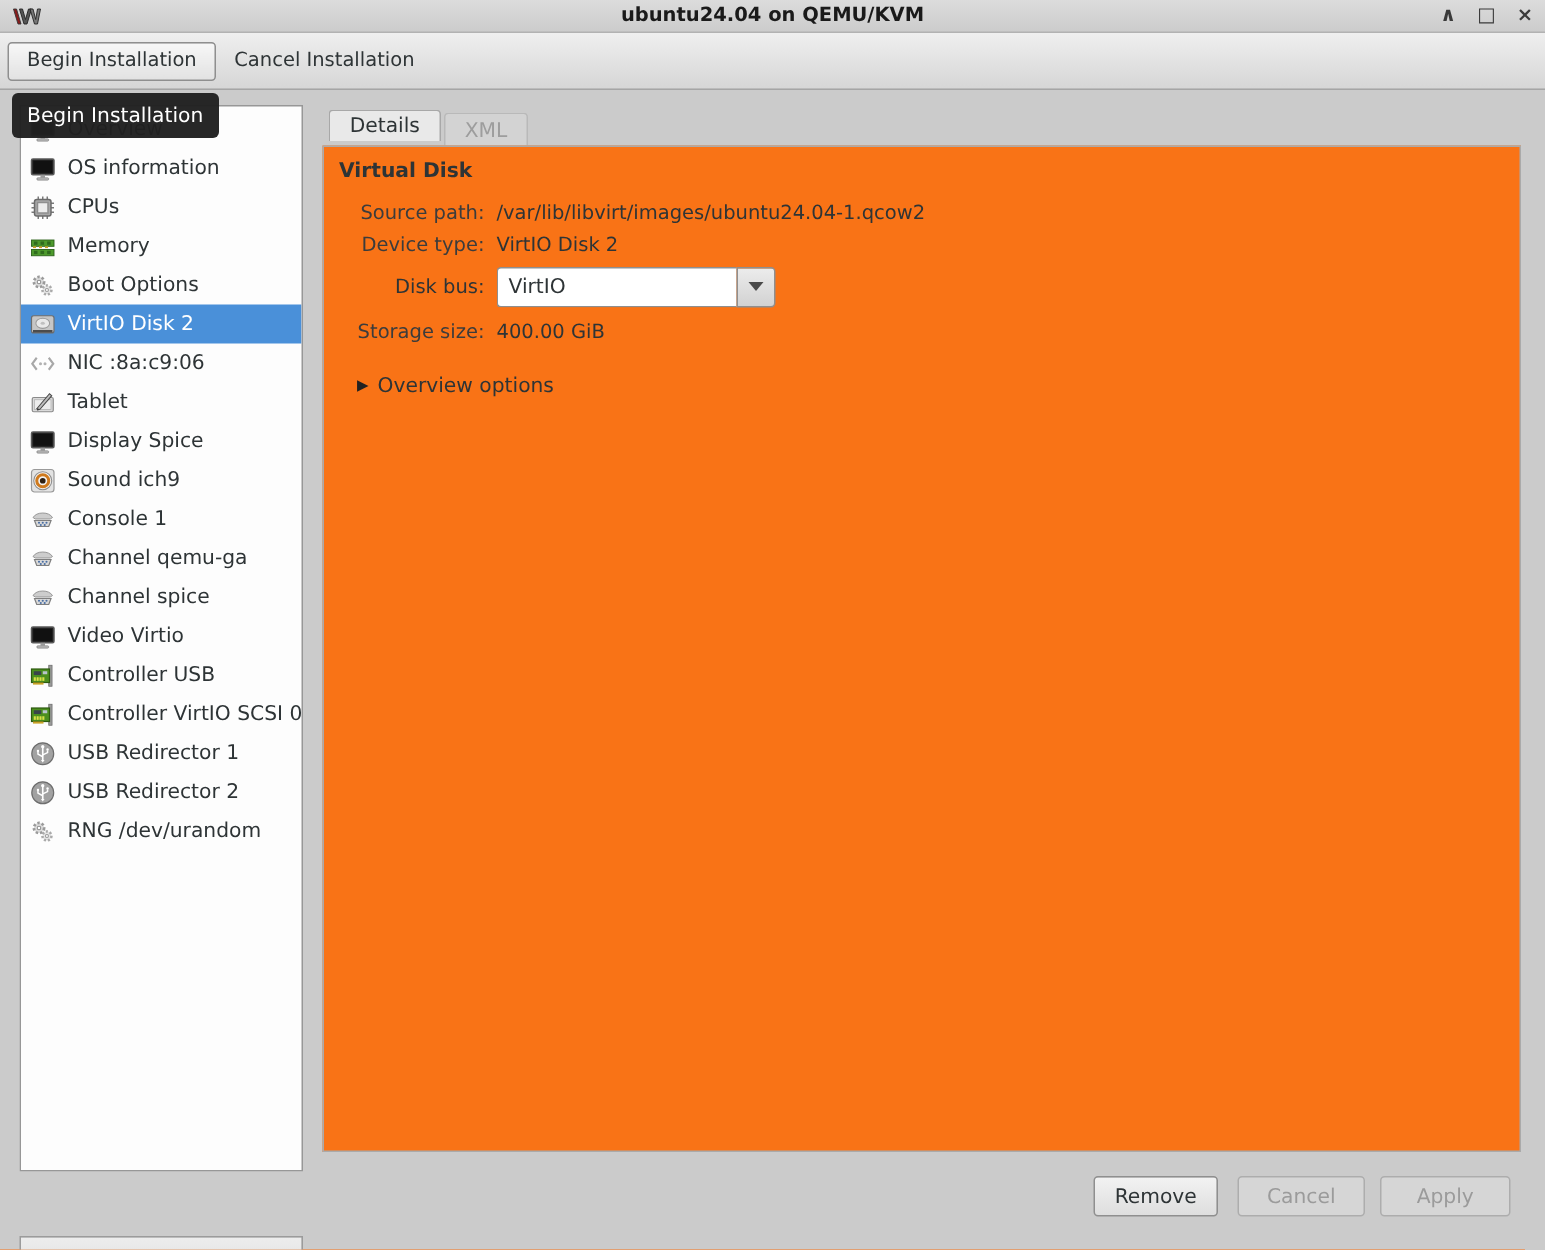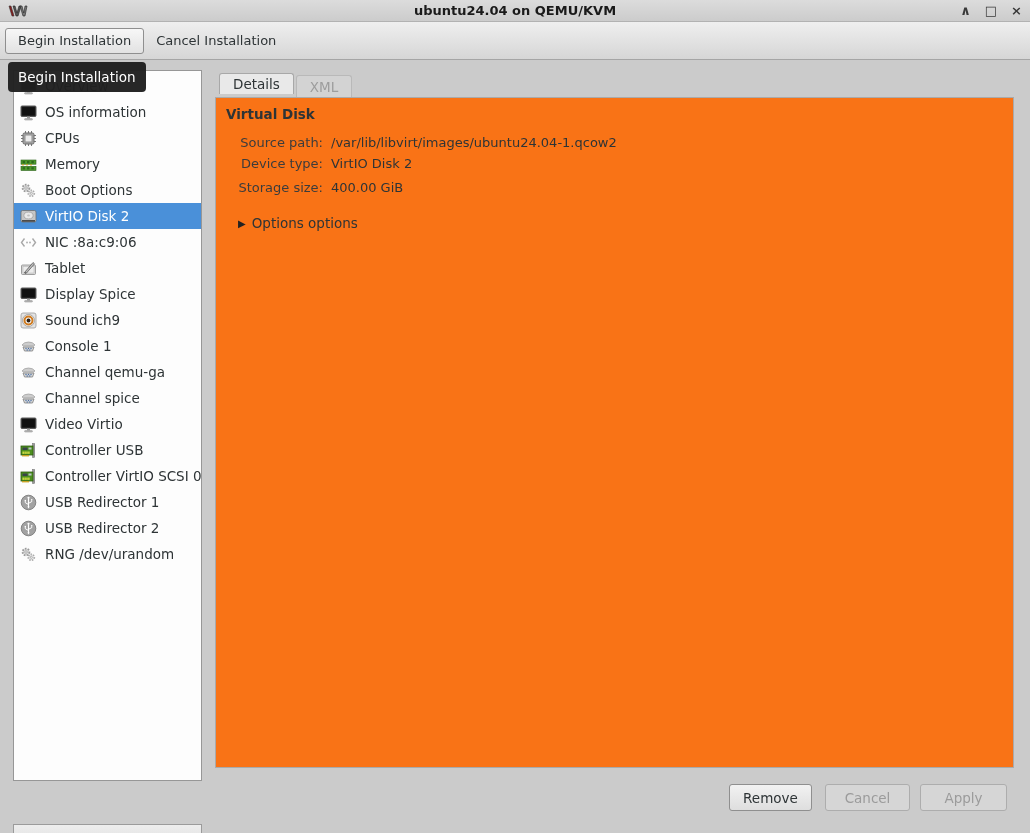--- a/index.html
+++ b/index.html
@@ -372,27 +372,36 @@
   <div class="form-row first">
     <span class="f-label">Source path:</span>
     <span class="f-value">/var/lib/libvirt/images/ubuntu24.04-1.qcow2</span>
   </div>
 
   <div class="form-row">
     <span class="f-label">Device type:</span>
     <span class="f-value">VirtIO Disk 2</span>
   </div>
 
+  <div class="combo-row">
+    <span class="f-label">Disk bus:</span>
+    <div class="combo">
+      <div class="combo-entry">VirtIO</div>
+      <div class="combo-btn">
+        <span class="combo-arrow"></span>
+      </div>
+    </div>
+  </div>
 
   <div class="storage-row">
     <span class="f-label">Storage size:</span>
     <span class="f-value">400.00 GiB</span>
   </div>
 
   <div class="expander">
     <span class="arrow">▶</span>
-    <span class="exp-label">Options options</span>
+    <span class="exp-label">Overview options</span>
   </div>
 </div>
 
 <div class="action-btn enabled" id="btn-remove">Remove</div>
 <div class="action-btn disabled" id="btn-cancel">Cancel</div>
 <div class="action-btn disabled" id="btn-apply">Apply</div>
 
 </body></html>

